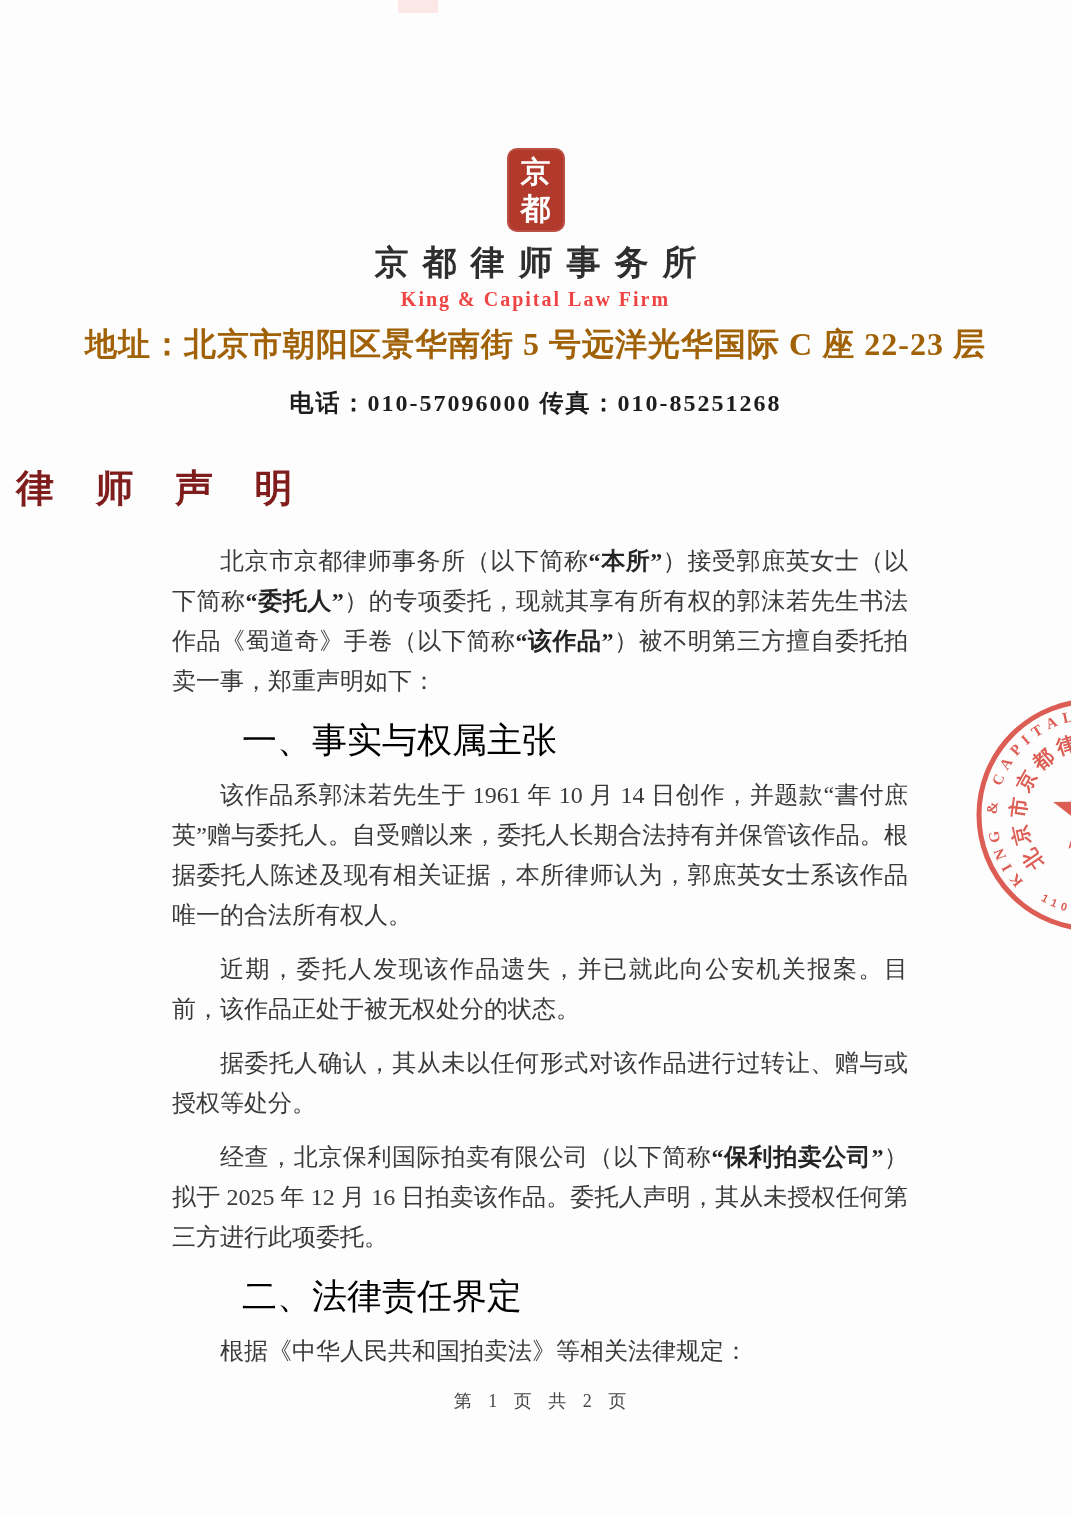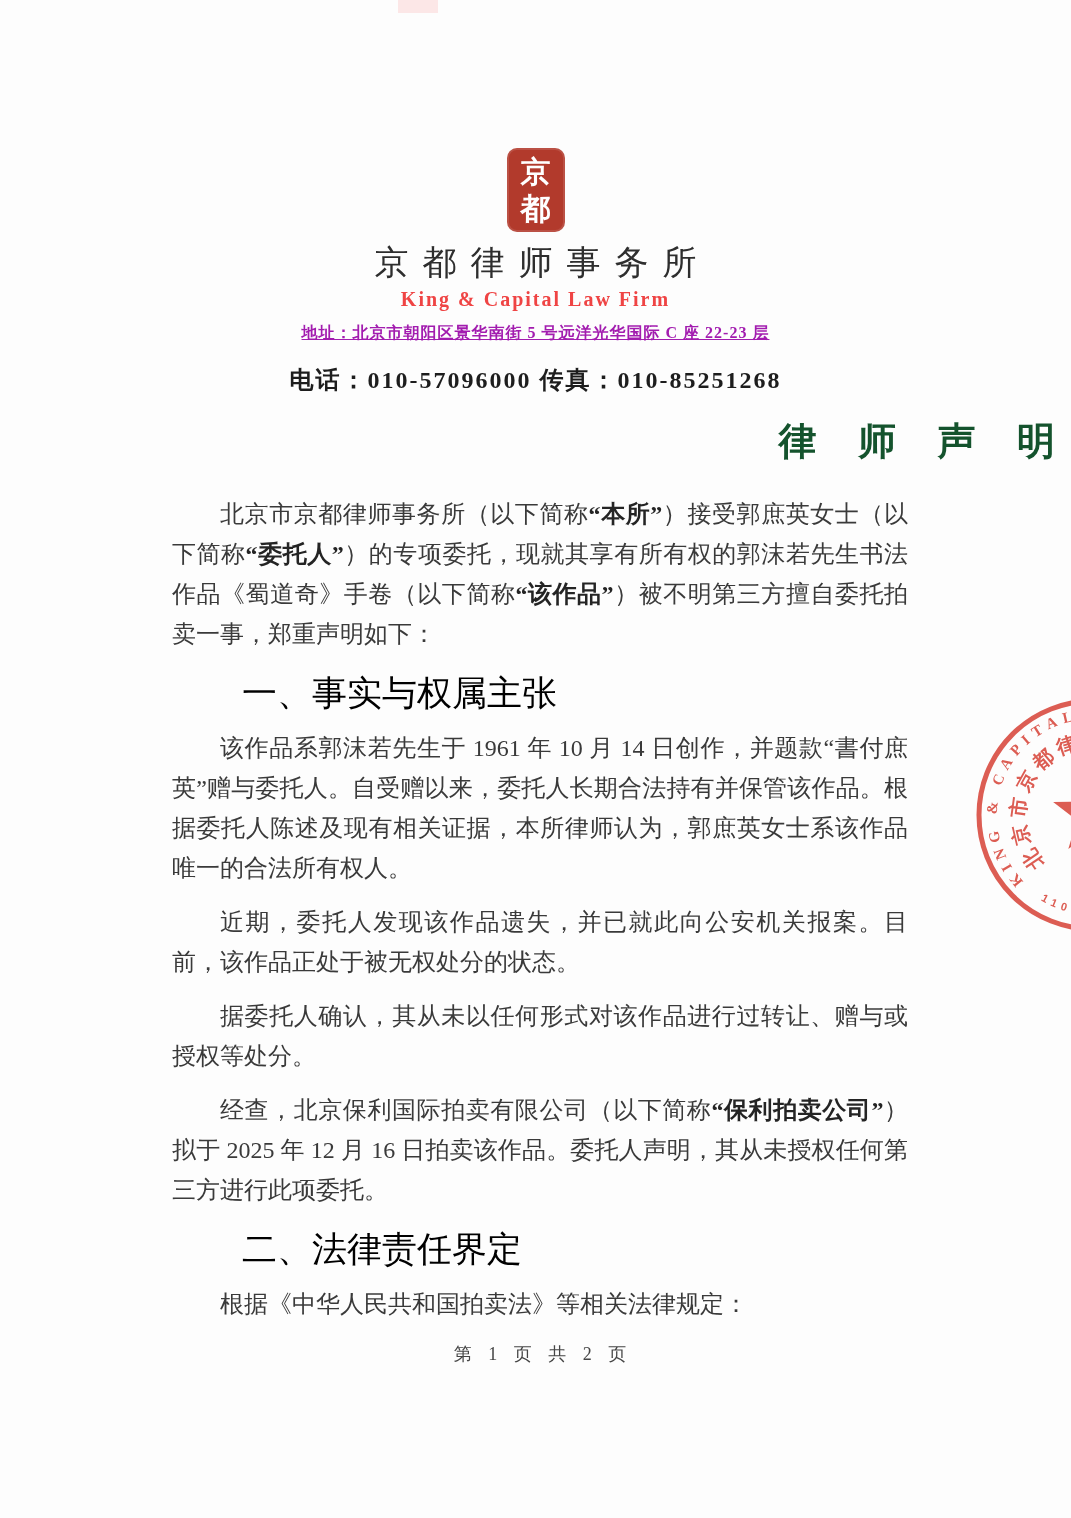--- a/index.html
+++ b/index.html
@@ -29,55 +29,54 @@
     flex-direction: column;
     align-items: center;
     justify-content: center;
     font-weight: bold;
     font-size: 30px;
     line-height: 1.25;
     box-shadow: inset 0 0 0 2px rgba(255,255,255,0.12);
   }
   .firm-cn {
     font-size: 34px;
-    font-weight: 400;
+    font-weight: 700;
     letter-spacing: 14px;
     padding-left: 14px;
     color: #2e2e2e;
   }
   .firm-en {
     font-size: 20px;
     font-weight: 600;
     letter-spacing: 2px;
     margin-top: 2px;
     color: #ef4444;
   }
   .addr {
     margin-top: 12px;
-    font-size: 16px;
+    font-size: 32px;
     font-weight: 700;
-    color: #a21caf;
+    color: #a16207;
     letter-spacing: 1px;
-    text-decoration: underline;
   }
   .phone {
     margin-top: 20px;
     font-size: 24px;
     font-weight: 700;
     color: #1d1d1d;
     letter-spacing: 2px;
   }
   .doc-title {
-    margin: 20px 0 0 0;
-    text-align: right;
+    margin: 44px 0 0 0;
+    text-align: left;
     font-size: 38px;
     font-weight: 800;
     letter-spacing: 16px;
     padding-left: 16px;
-    color: #14532d;
+    color: #7f1d1d;
   }
   .body-text {
     margin-left: 172px;
     width: 736px;
     margin-top: 27px;
   }
   .body-text p {
     font-size: 24px;
     line-height: 40px;
     text-align: justify;

